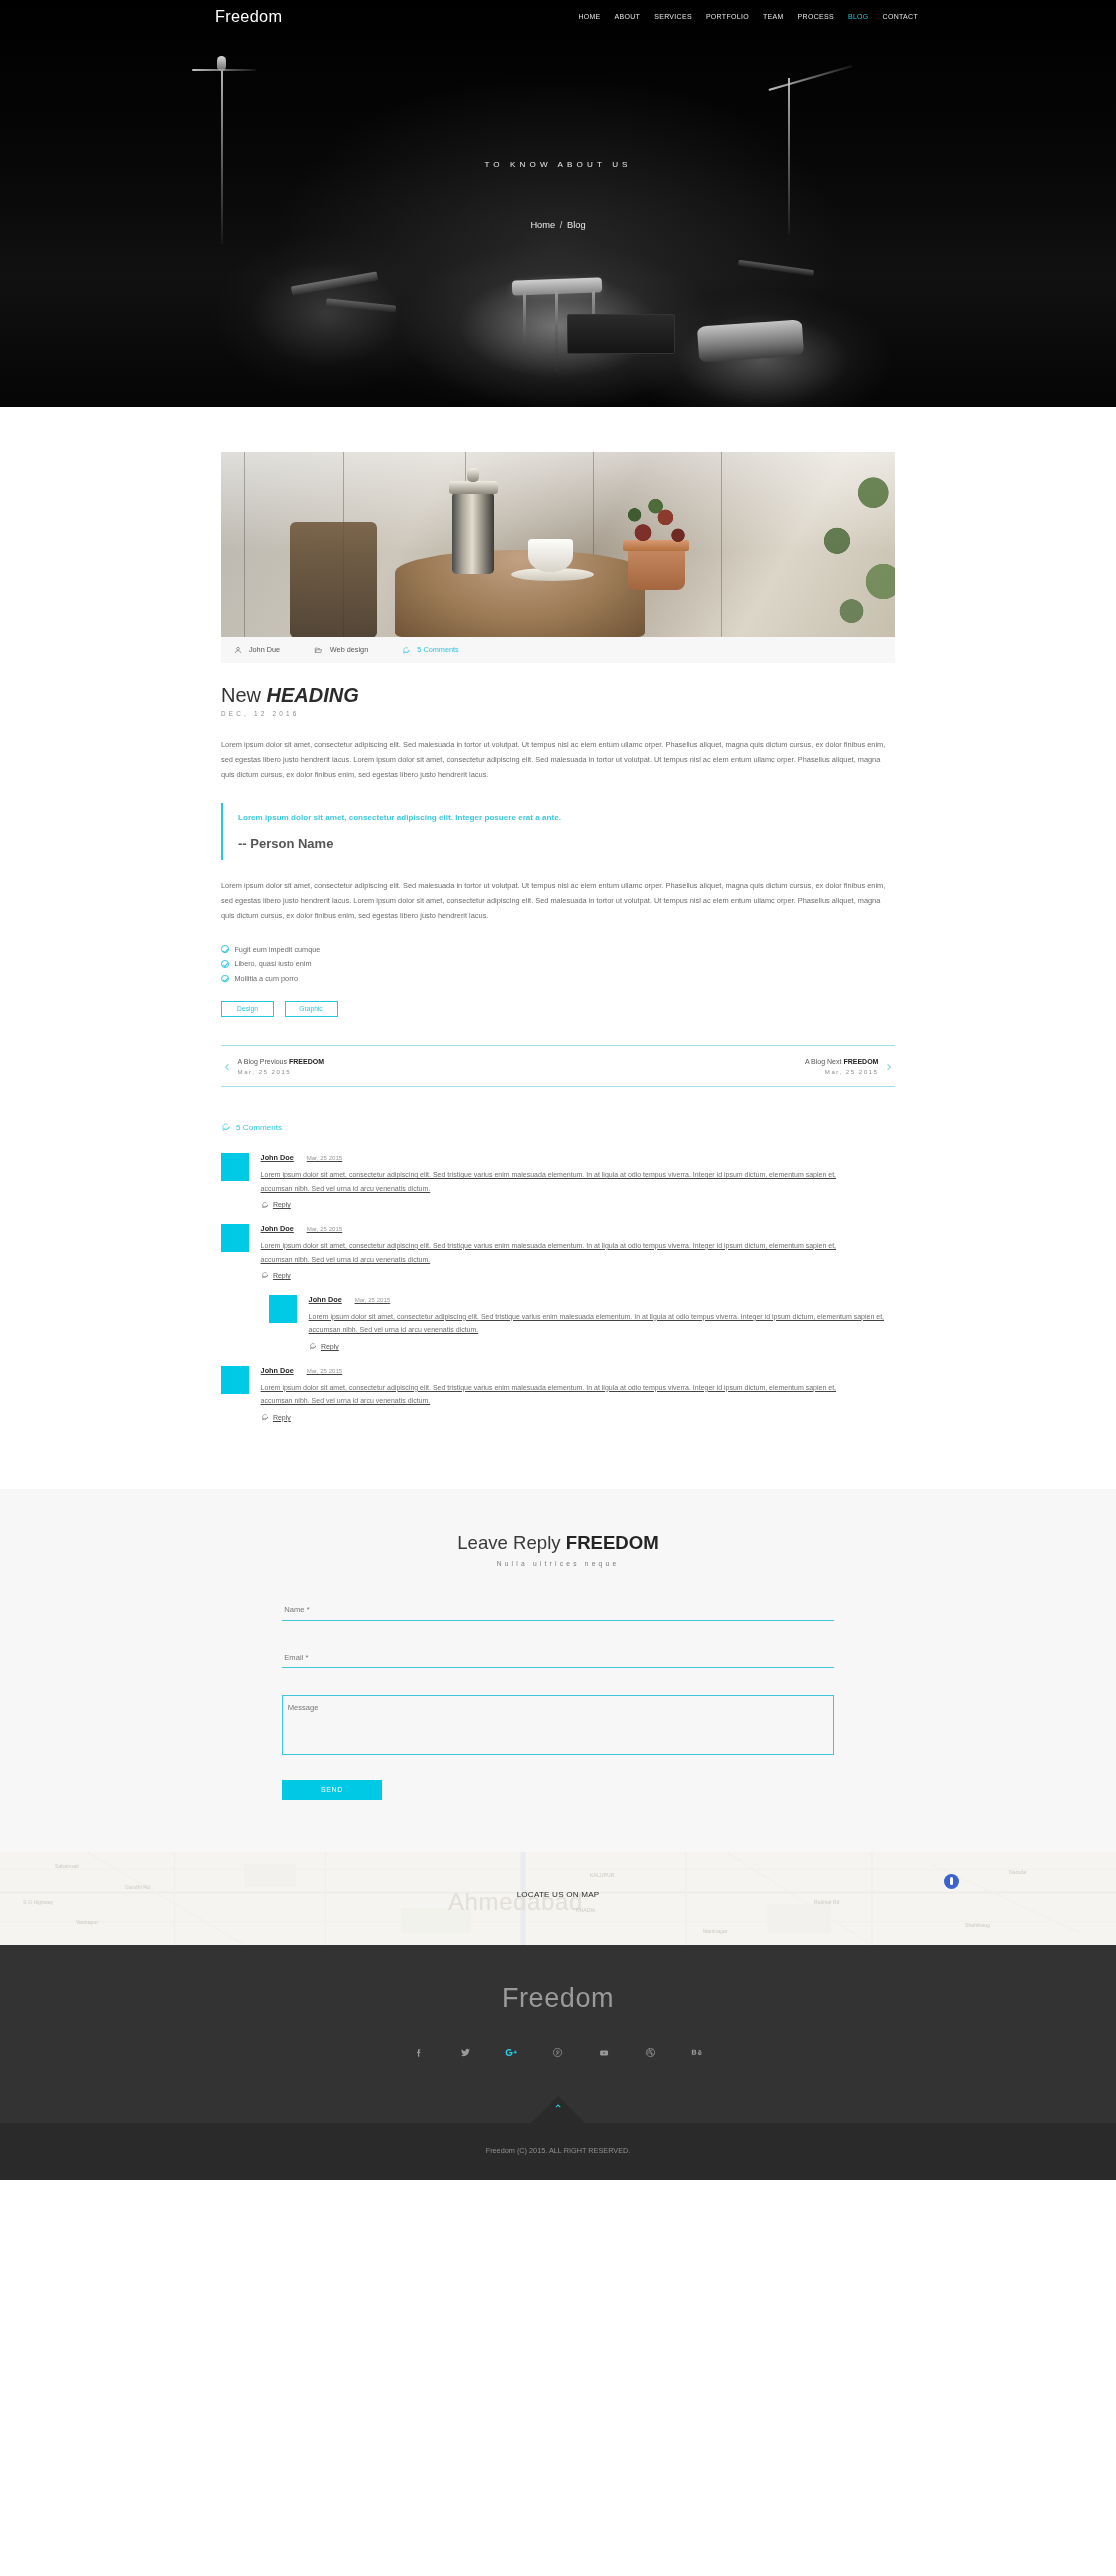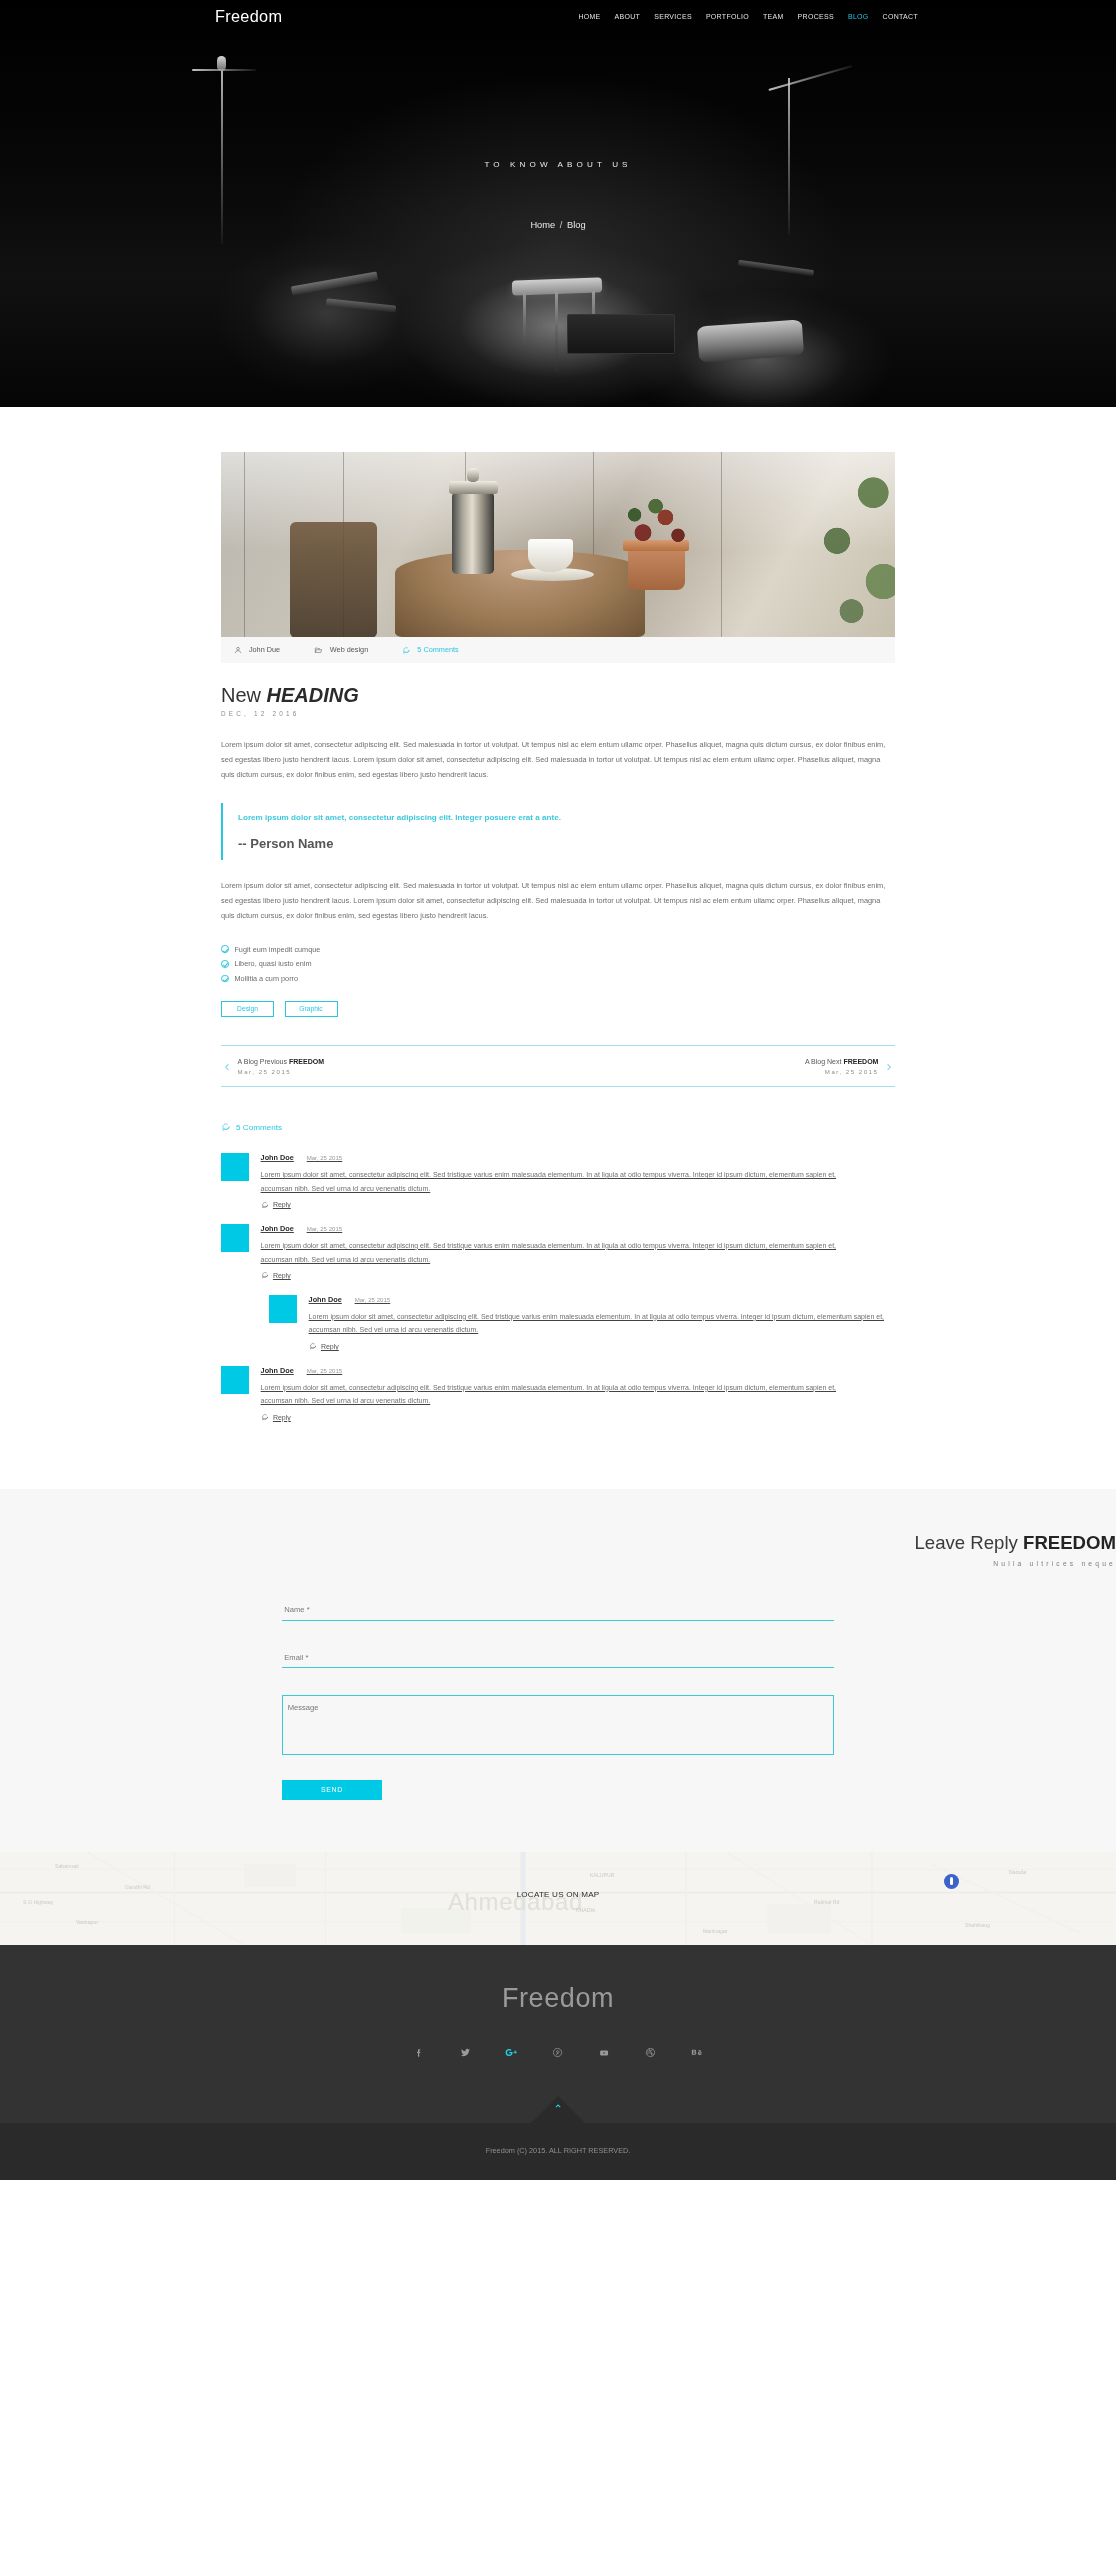--- a/index.html
+++ b/index.html
@@ -259,21 +259,21 @@
     margin-top: 5.8px; font-size: 7px; line-height: 1.95; color: #6f6f6f;
     max-width: 605px;
   }
   .c-reply {
     margin-top: 5.2px; display: flex; align-items: center; gap: 4.7px;
     font-size: 7px; color: #555; cursor: pointer;
   }
 
   
   .reply-section { background: #f7f7f7; padding: 43px 0 52px; }
-  .reply-head { text-align: right; }
+  .reply-head { text-align: center; }
   .reply-title { font-size: 18.6px; font-weight: 300; color: #3a3a3a; }
   .reply-title b { font-weight: 700; color: #242424; }
   .reply-sub {
     margin-top: 5.8px; font-size: 6.7px; letter-spacing: 3.2px; color: #7c7c7c;
   }
   .reply-form { width: 552px; margin: 34px auto 0; }
   .field {
     width: 100%; border: none; border-bottom: 0.6px solid #3fc8dc;
     background: transparent; font-size: 7.6px; color: #555;
     padding: 4.7px 2.3px 5.8px; outline: none; display: block;

